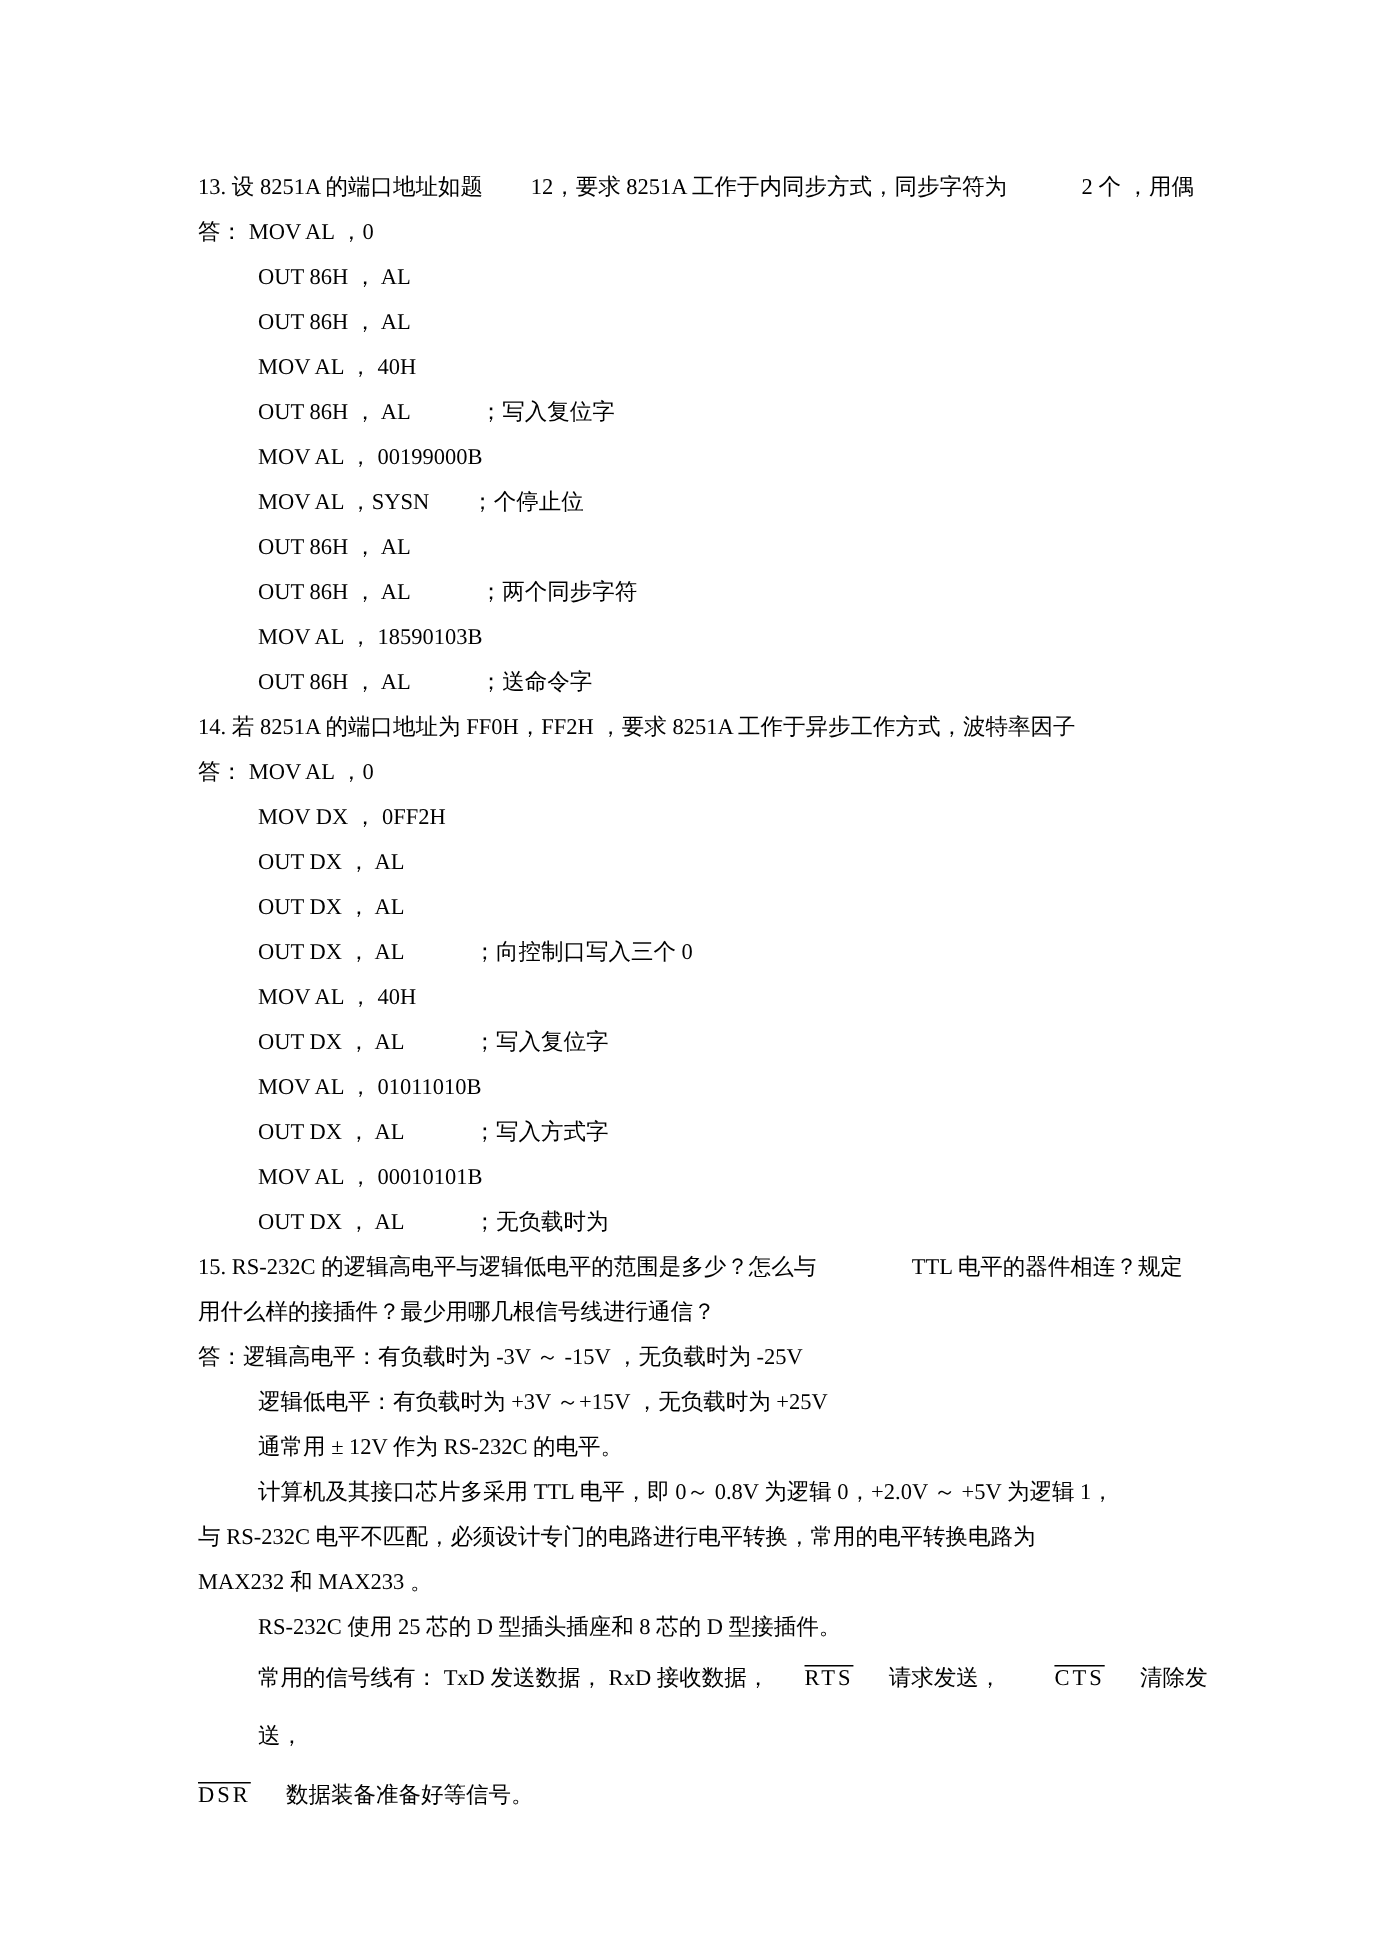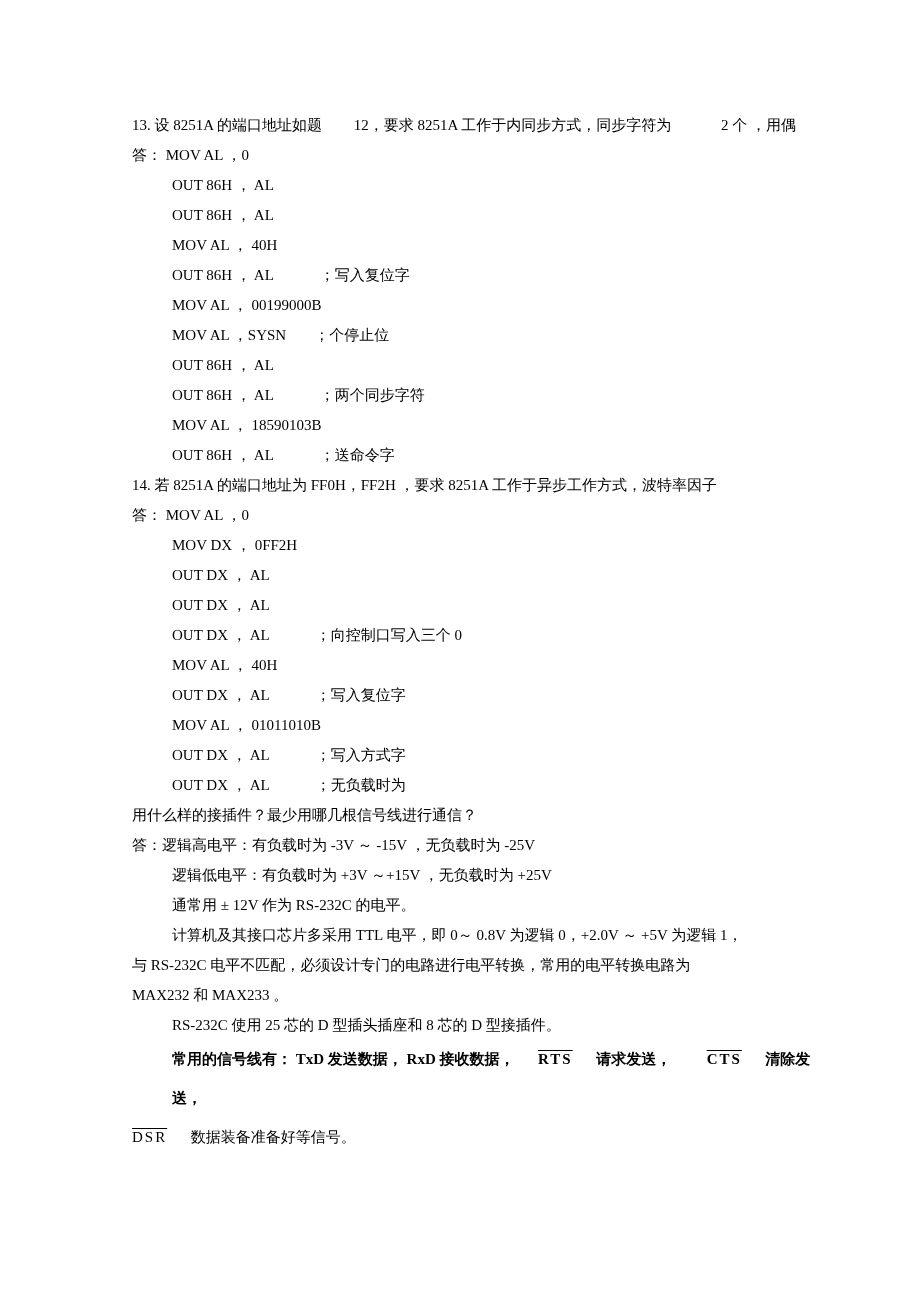--- a/index.html
+++ b/index.html
@@ -55,33 +55,38 @@
     <div class="q-line"><span>14. 若  8251A 的端口地址为    FF0H，FF2H ，要求   8251A 工作于异步工作方式，波特率因子</span></div>
     <div class="q-line"><span>答： MOV  AL   ，0</span></div>
     <div class="q-line indent1"><span>MOV DX   ， 0FF2H</span></div>
     <div class="q-line indent1"><span>OUT  DX  ， AL</span></div>
     <div class="q-line indent1"><span>OUT  DX  ， AL</span></div>
     <div class="q-line indent1"><span>OUT  DX  ， AL</span><span class="gap-l"></span><span>；向控制口写入三个    0</span></div>
     <div class="q-line indent1"><span>MOV  AL   ， 40H</span></div>
     <div class="q-line indent1"><span>OUT  DX  ， AL</span><span class="gap-l"></span><span>；写入复位字</span></div>
     <div class="q-line indent1"><span>MOV  AL   ， 01011010B</span></div>
     <div class="q-line indent1"><span>OUT  DX  ， AL</span><span class="gap-l"></span><span>；写入方式字</span></div>
+    <div class="q-line indent1"><span>MOV  AL   ， 00010101B</span></div>
     <div class="q-line indent1"><span>OUT  DX  ， AL</span><span class="gap-l"></span><span>；无负载时为</span></div>
   </div>
 
   <div class="q-block">
+    <div class="q-line">
+      <span>15. RS-232C 的逻辑高电平与逻辑低电平的范围是多少？怎么与</span><span class="gap-xl"></span>
+      <span>TTL 电平的器件相连？规定</span>
+    </div>
     <div class="q-line"><span>用什么样的接插件？最少用哪几根信号线进行通信？</span></div>
     <div class="q-line"><span>答：逻辑高电平：有负载时为      -3V ～ -15V ，无负载时为  -25V</span></div>
     <div class="q-line indent1"><span>逻辑低电平：有负载时为    +3V ～+15V ，无负载时为  +25V</span></div>
     <div class="q-line indent1"><span>通常用 ± 12V  作为  RS-232C 的电平。</span></div>
     <div class="q-line indent1"><span>计算机及其接口芯片多采用      TTL  电平，即   0～ 0.8V 为逻辑  0，+2.0V ～ +5V 为逻辑  1，</span></div>
     <div class="q-line"><span>与  RS-232C  电平不匹配，必须设计专门的电路进行电平转换，常用的电平转换电路为</span></div>
     <div class="q-line"><span>MAX232   和 MAX233 。</span></div>
     <div class="q-line indent1"><span>RS-232C 使用  25 芯的  D  型插头插座和    8 芯的  D  型接插件。</span></div>
-    <div class="q-line indent1" style="line-height:2.6;font-weight:bold;">
+    <div class="q-line indent1" style="line-height:2.6;">
       <span>常用的信号线有：    TxD  发送数据，  RxD   接收数据，</span>
       <span class="gap-s"></span>
       <span class="over spaced">RTS</span>
       <span class="gap-s"></span>
       <span>请求发送，</span>
       <span class="gap-m"></span>
       <span class="over spaced">CTS</span>
       <span class="gap-s"></span>
       <span>清除发送，</span>
     </div>

